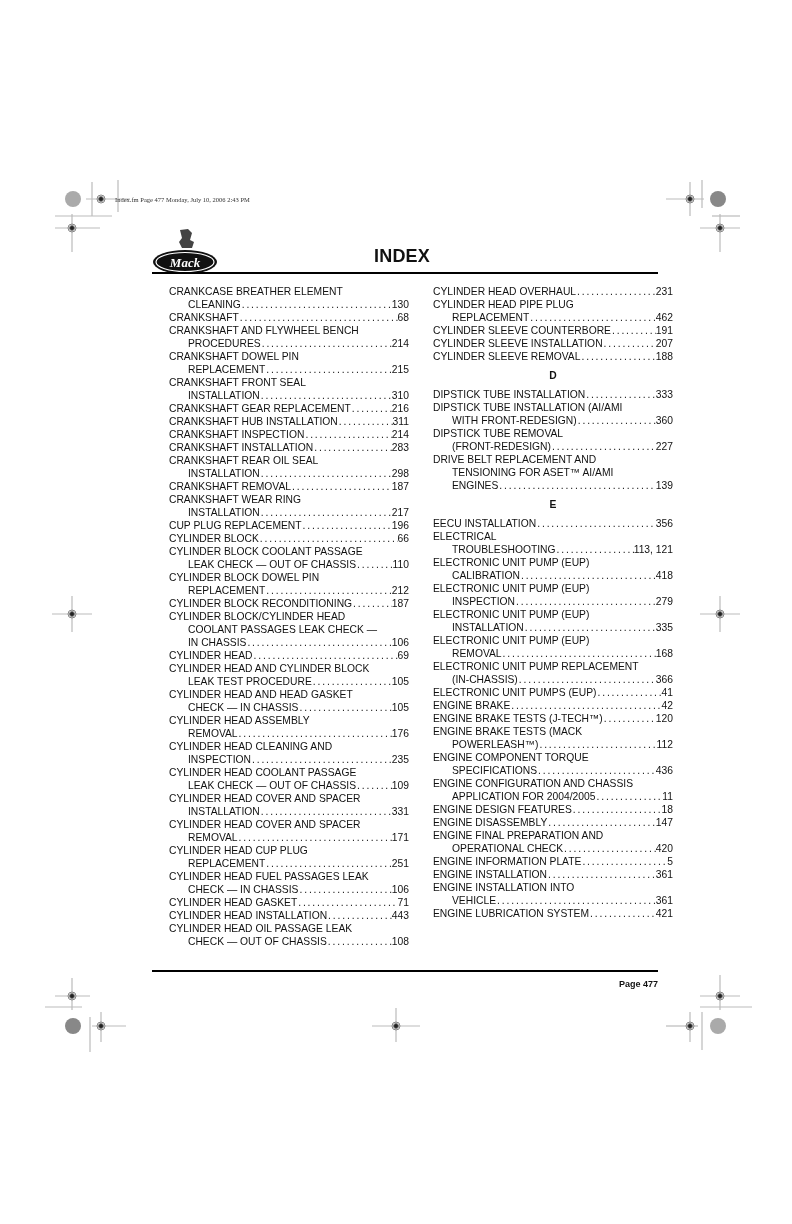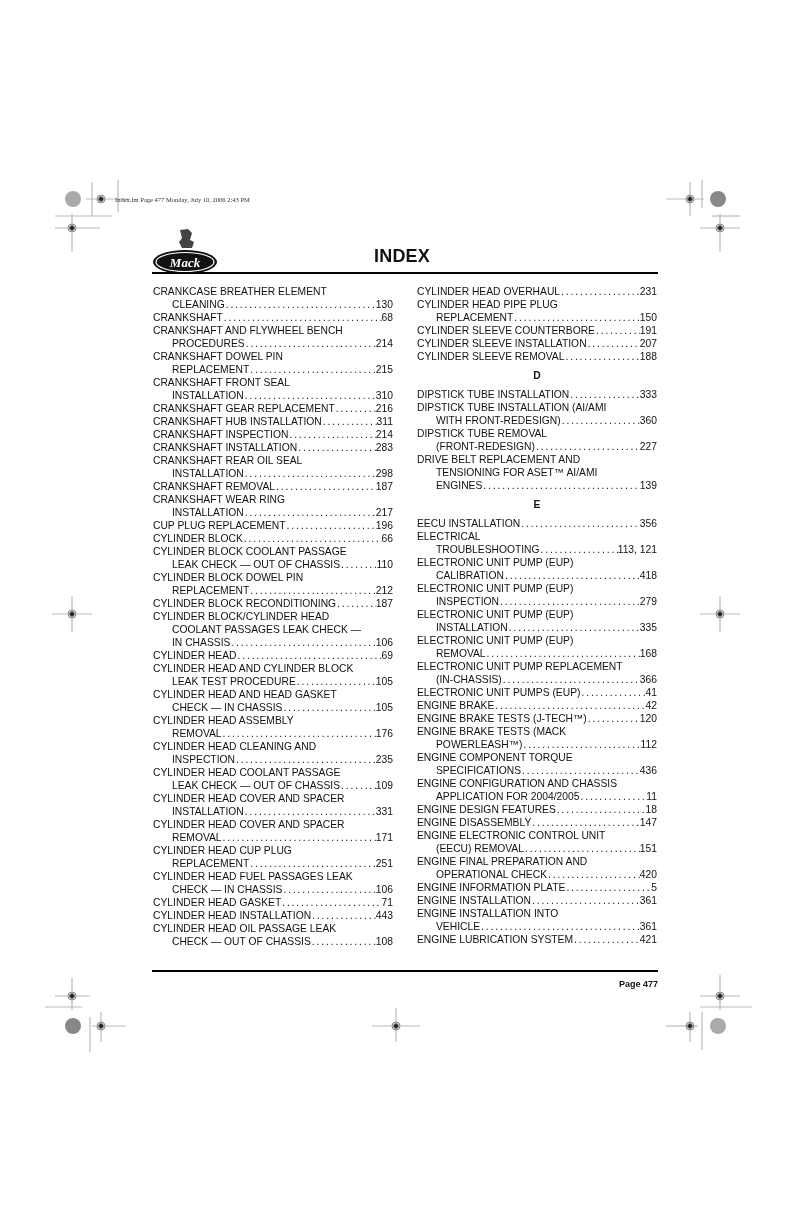--- a/index.html
+++ b/index.html
@@ -3,21 +3,21 @@
 <meta charset="utf-8">
 <style>
   html, body { margin: 0; padding: 0; background: #ffffff; }
   body { width: 792px; height: 1224px; position: relative; overflow: hidden; font-family: "Liberation Sans", sans-serif; color: #111; }
   .slug { position: absolute; left: 115px; top: 196px; font-family: "Liberation Serif", serif; font-size: 6.5px; color: #333; white-space: nowrap; }
   .logo { position: absolute; left: 152px; top: 228px; width: 70px; height: 48px; }
   .title { position: absolute; left: 374px; top: 246px; font-size: 18px; font-weight: bold; letter-spacing: 0.2px; }
   .rule-top { position: absolute; left: 152px; top: 272px; width: 506px; height: 2px; background: #000; }
   .rule-bottom { position: absolute; left: 152px; top: 970px; width: 506px; height: 2px; background: #000; }
   .pagenum { position: absolute; right: 134px; top: 979px; font-size: 9px; font-weight: bold; margin-left: 48px; }
-  .col { position: absolute; top: 285px; width: 240px; font-size: 10.3px; line-height: 13px; }
+  .col { position: absolute; top: 285px; width: 240px; font-size: 10.3px; line-height: 13px; margin-left: 16px; }
   .col.left { left: 153px; }
   .col.right { left: 417px; }
   .entry { position: relative; }
   .line { display: flex; white-space: nowrap; height: 13px; }
   .line .txt { flex: 0 0 auto; }
   .line.indent .txt { padding-left: 19px; }
   .line .dots { flex: 1 1 auto; overflow: hidden; letter-spacing: 1.2px; padding: 0 1px; }
   .line .dots::before { content: ". . . . . . . . . . . . . . . . . . . . . . . . . . . . . . . . . . . . . . . . . . . . . . . . . . . . . . . . . . ."; letter-spacing: 0; word-spacing: -1px; }
   .line .pg { flex: 0 0 auto; }
   .sechead { text-align: center; font-weight: bold; height: 13px; margin: 6px 0 6px 0; }
@@ -405,21 +405,21 @@
           <span class="pg">231</span>
         </div>
       </div>
       <div class="entry">
         <div class="line">
           <span class="txt">CYLINDER HEAD PIPE PLUG</span>
         </div>
         <div class="line indent">
           <span class="txt">REPLACEMENT</span>
           <span class="dots"></span>
-          <span class="pg">150</span>
+          <span class="pg">462</span>
         </div>
       </div>
       <div class="entry">
         <div class="line">
           <span class="txt">CYLINDER SLEEVE COUNTERBORE</span>
           <span class="dots"></span>
           <span class="pg">191</span>
         </div>
       </div>
       <div class="entry">
@@ -609,30 +609,20 @@
       </div>
       <div class="entry">
         <div class="line">
           <span class="txt">ENGINE DISASSEMBLY</span>
           <span class="dots"></span>
           <span class="pg">147</span>
         </div>
       </div>
       <div class="entry">
         <div class="line">
-          <span class="txt">ENGINE ELECTRONIC CONTROL UNIT</span>
-        </div>
-        <div class="line indent">
-          <span class="txt">(EECU) REMOVAL</span>
-          <span class="dots"></span>
-          <span class="pg">151</span>
-        </div>
-      </div>
-      <div class="entry">
-        <div class="line">
           <span class="txt">ENGINE FINAL PREPARATION AND</span>
         </div>
         <div class="line indent">
           <span class="txt">OPERATIONAL CHECK</span>
           <span class="dots"></span>
           <span class="pg">420</span>
         </div>
       </div>
       <div class="entry">
         <div class="line">

